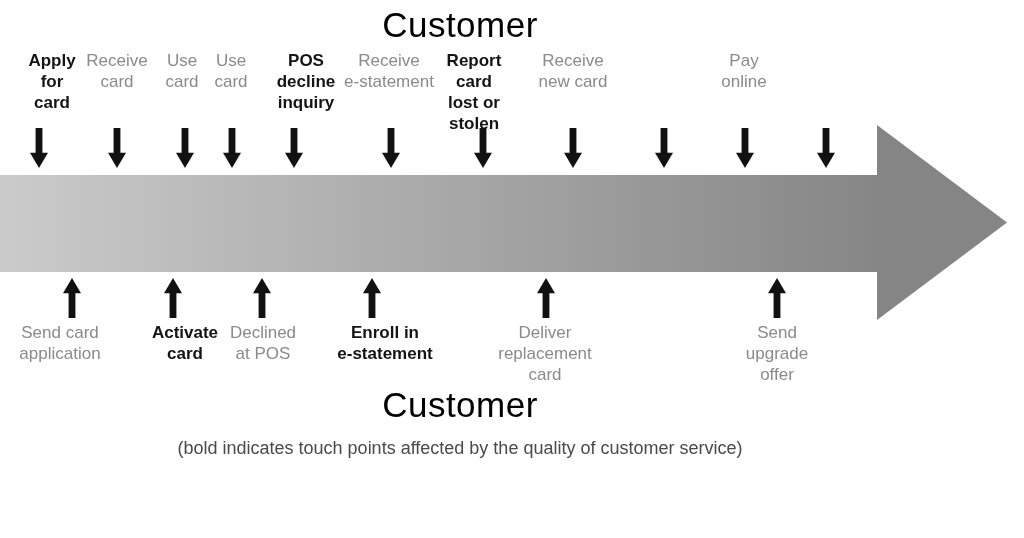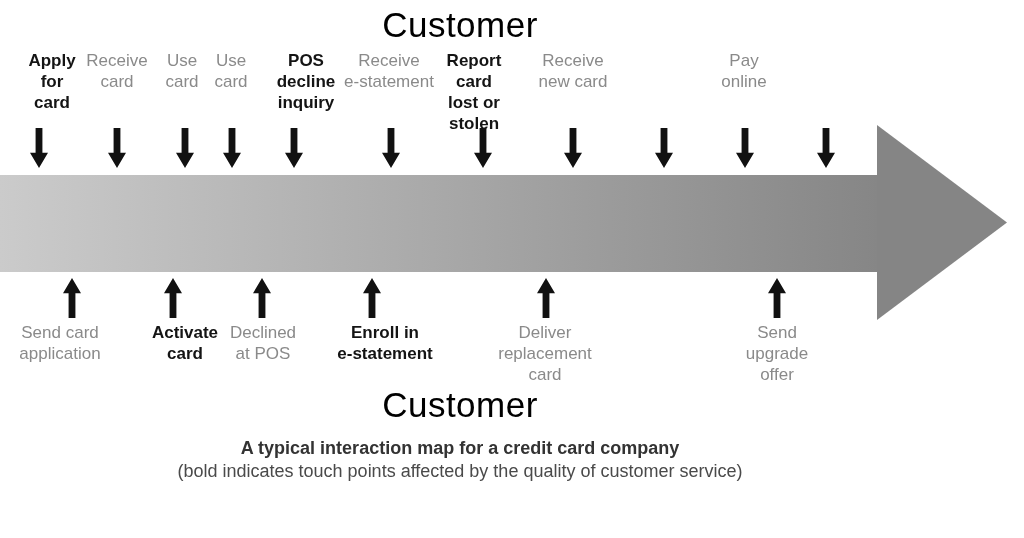--- a/index.html
+++ b/index.html
@@ -110,17 +110,16 @@
   <div class="tp-label bottom" style="left:545px">Deliver
 replacement
 card</div>
   <div class="tp-label bottom" style="left:777px">Send
 upgrade
 offer</div>
 
   <div class="title" style="top:385px">Customer</div>
 
   <div class="caption">
-    <div class="line1">A typical interaction map for a credit card company</div>
     <div class="line2">(bold indicates touch points affected by the quality of customer service)</div>
   </div>
 
 </div>
 
 </body></html>

